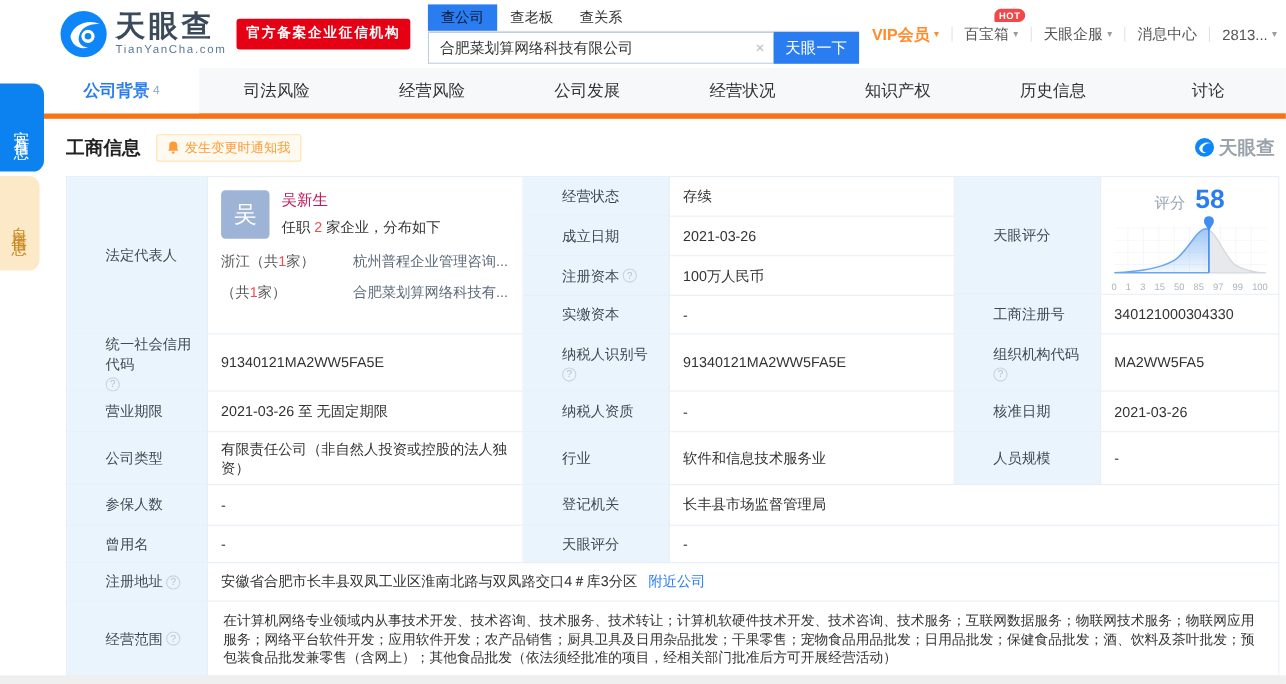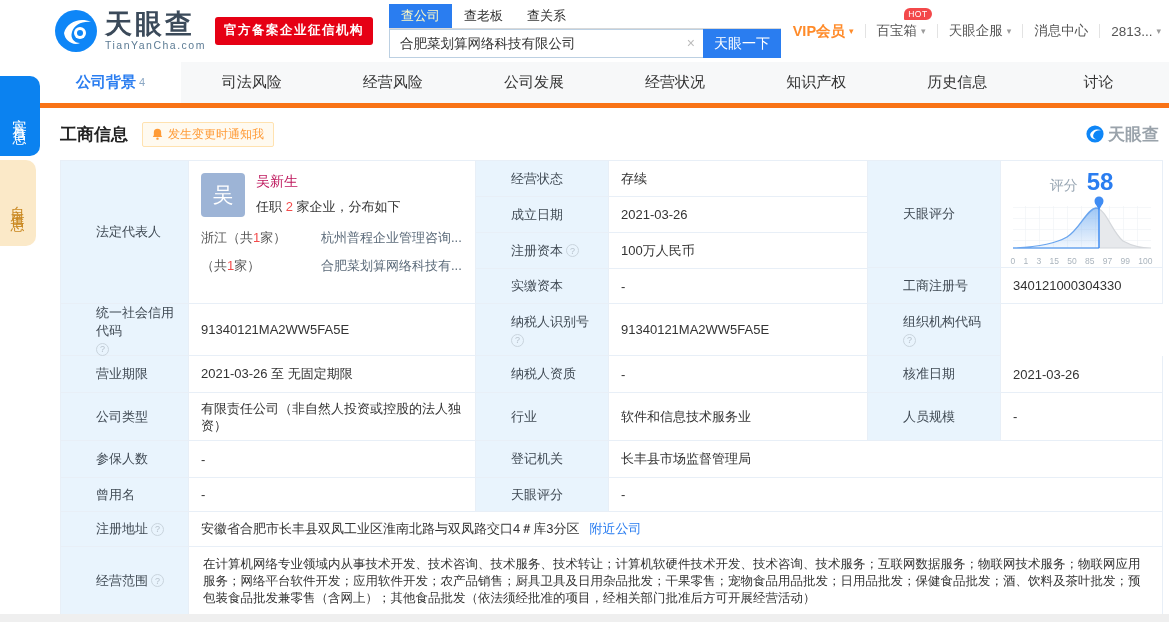--- a/index.html
+++ b/index.html
@@ -12,37 +12,37 @@
   .hdr { height:62px; display:flex; align-items:center; padding-left:54px; background:#fff; }
   .logo { display:flex; align-items:center; gap:7px; cursor:pointer; }
   .logo-txt-wrap { display:flex; flex-direction:column; line-height:1; }
   .logo-title { font-size:27px; font-weight:bold; color:#3b4a5a; letter-spacing:3px; }
   .logo-domain { font-size:10.5px; color:#5c7b94; letter-spacing:1.5px; margin-top:2px; }
   .cert-badge { margin-left:9px; background:#e60014; color:#fff; font-size:12.5px; font-weight:bold;
     padding:4px 9px; border-radius:3px; line-height:1.55; letter-spacing:1.5px; text-align:center; }
   .search-block { margin-left:16px; width:392px; }
   .search-tabs { display:flex; align-items:flex-end; border-bottom:1px solid #d9d9d9; }
   .s-tab { font-size:13px; color:#333; padding:3px 12px 3px; cursor:pointer; }
-  .s-tab.active { background:#2a7df0; color:#fef9c3; }
+  .s-tab.active { background:#2a7df0; color:#0f172a; }
   .search-row { display:flex; }
   .search-input-wrap { position:relative; flex:1; }
   .search-input { width:100%; height:29px; border:1px solid #bcd0e2; border-right:none;
     padding:0 26px 0 10px; font-size:13.5px; color:#333; outline:none;
     font-family:"Liberation Sans","DejaVu Sans",sans-serif; }
   .clear-x { position:absolute; right:8px; top:6px; color:#bbb; font-size:14px; cursor:pointer; }
   .search-btn { width:78px; height:29px; background:#2a7df0; color:#fff; border:none;
     font-size:14px; cursor:pointer; font-family:inherit; }
   .hdr-menu { margin-left:auto; display:flex; align-items:center; padding-right:8px; }
   .menu-item { display:flex; align-items:center; font-size:13.5px; color:#555; cursor:pointer; position:relative; }
   .menu-item .caret { font-size:9px; color:#9b9b9b; margin-left:4px; }
   .vip { color:#ff8b2a; font-weight:bold; font-size:14.5px; }
   .vip .caret { color:#ff8b2a; }
   .sep { width:1px; height:14px; background:#e3e3e3; margin:0 11px; }
   .hot-badge { position:absolute; top:-14px; right:-6px; background:#f3484a; color:#fff;
-    font-size:8.5px; font-weight:normal; padding:1px 4px; border-radius:6px 6px 6px 1px; letter-spacing:.5px; }
+    font-size:8.5px; font-weight:bold; padding:1px 4px; border-radius:6px 6px 6px 1px; letter-spacing:.5px; }
   
   .nav { margin-left:40px; height:46px; background:#f7f8f9; border-bottom:5px solid #f97316;
     display:flex; align-items:stretch; }
   .nav-tab { flex:1; display:flex; align-items:center; justify-content:center;
     font-size:15px; color:#333; cursor:pointer; }
   .nav-tab.active { background:#fff; color:#2a7df0; font-weight:bold; }
   .nav-count { font-size:11px; color:#8aa7c4; margin-left:3px; position:relative; top:-1px; font-weight:normal; }
   
   .side-tab { position:absolute; left:0; writing-mode:vertical-rl; text-orientation:upright;
     display:flex; align-items:center; justify-content:center; cursor:pointer;
@@ -337,20 +337,23 @@
       <span>纳税人识别号</span>
         <span class="help">?</span>
     </div>
     <div class="cell c4">
         <span>91340121MA2WW5FA5E</span>
       </div>
     <div class="cell lbl c5">
       <span>组织机构代码</span>
         <span class="help">?</span>
     </div>
+    <div class="cell cf">
+        <span>MA2WW5FA5</span>
+      </div>
   </div>
 
   <div class="trow" style="height:37px;">
     <div class="cell lbl c1">
         <span>营业期限</span>
       </div>
     <div class="cell c2">
         <span>2021-03-26 至 无固定期限</span>
       </div>
     <div class="cell lbl c3">

